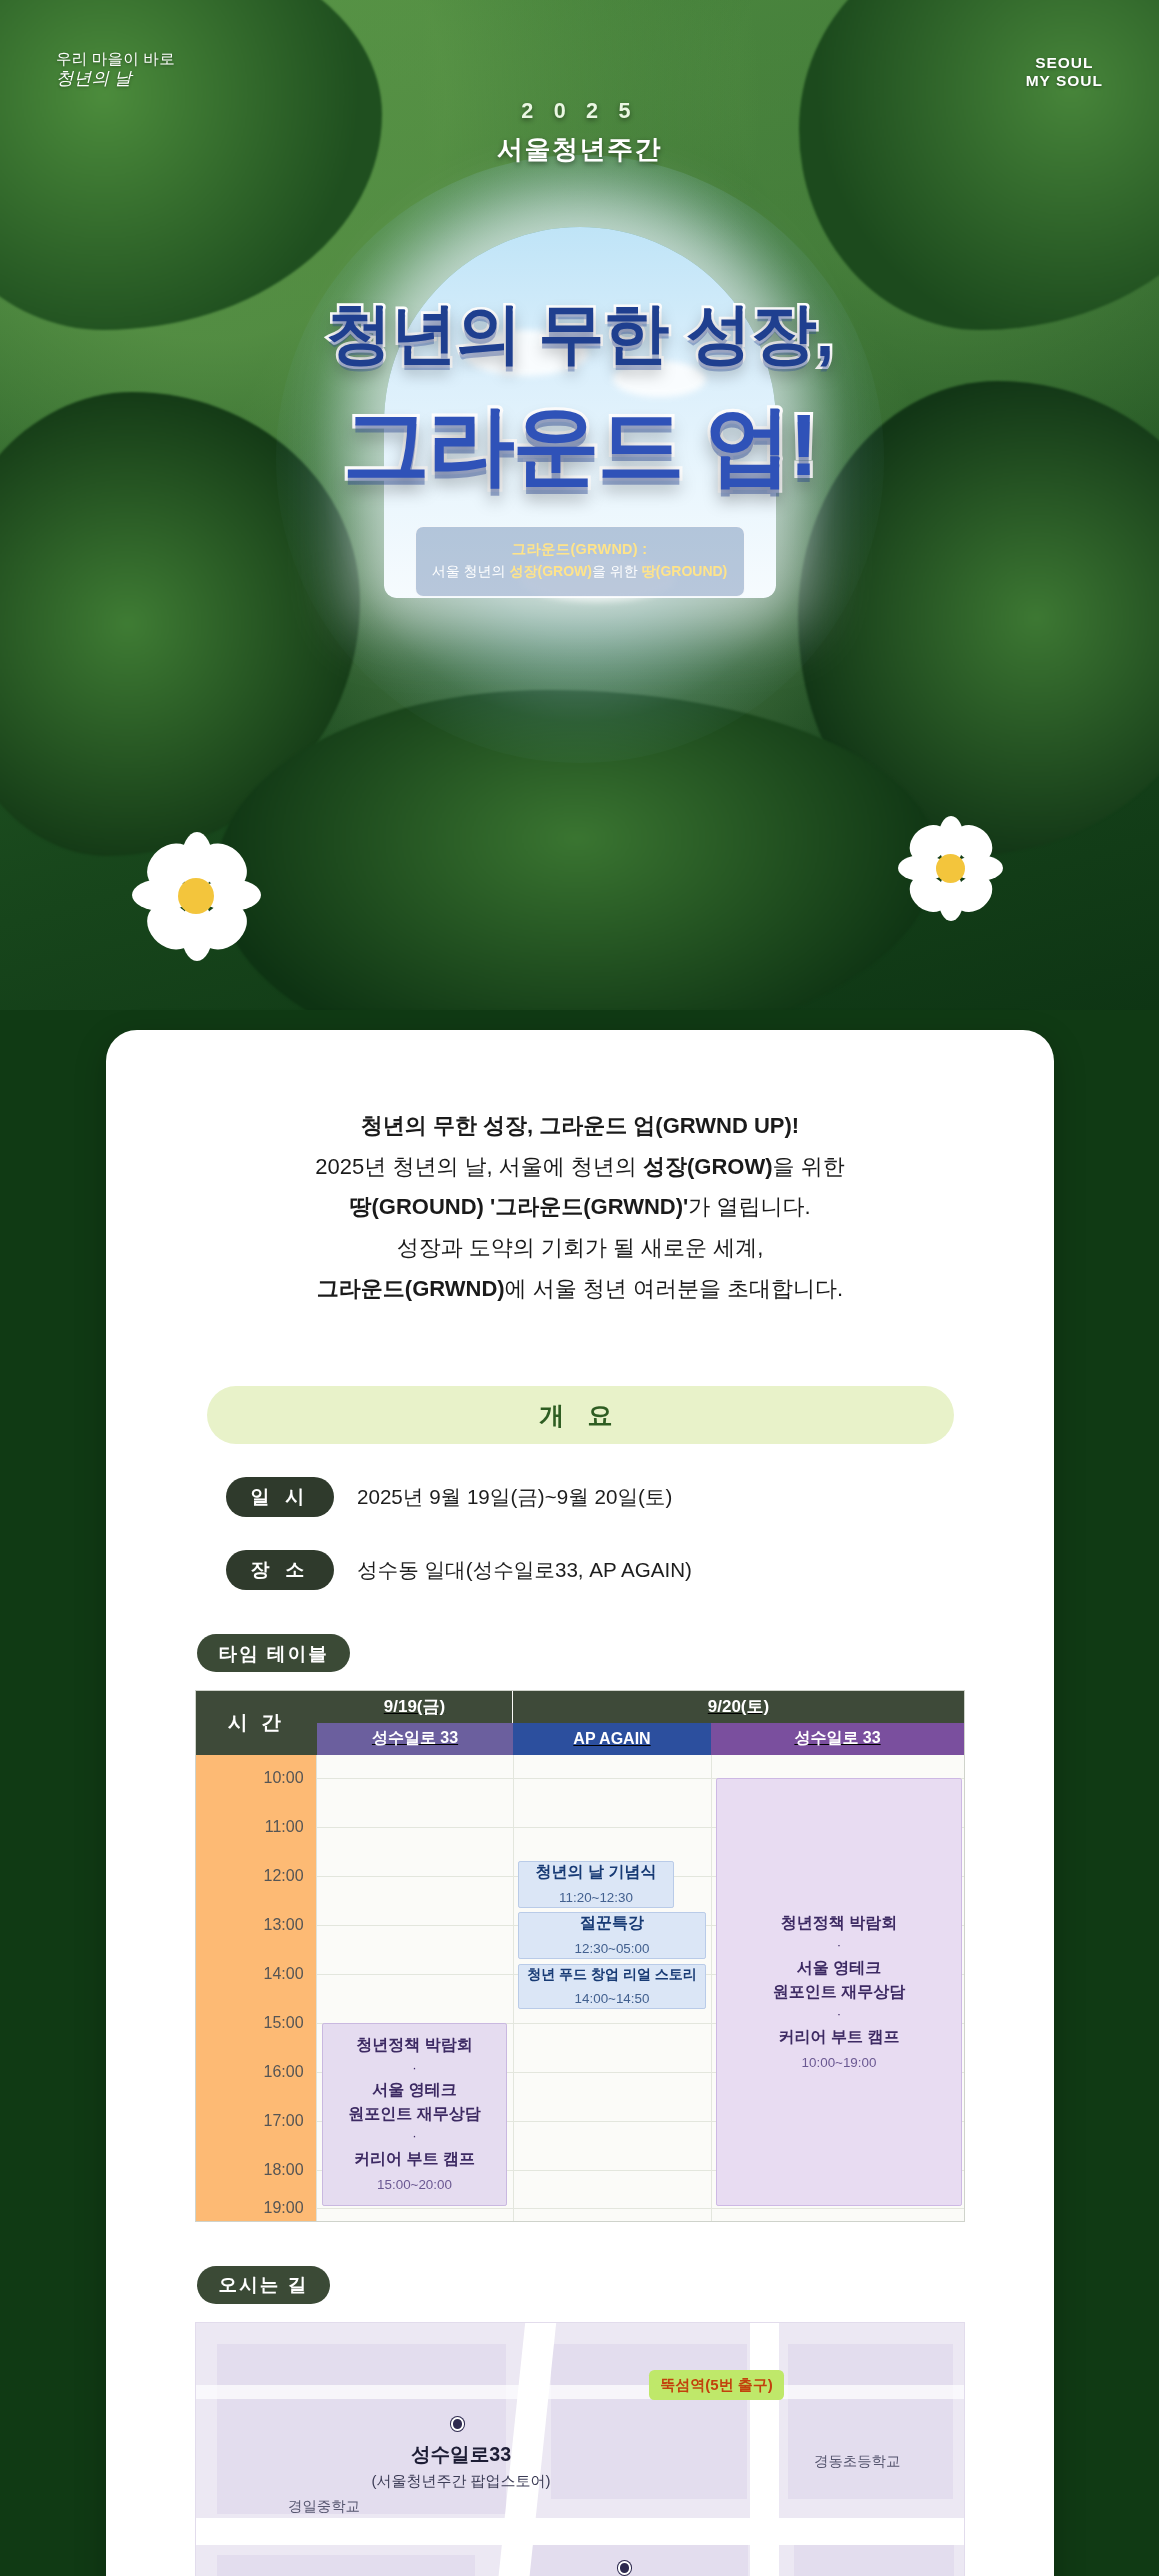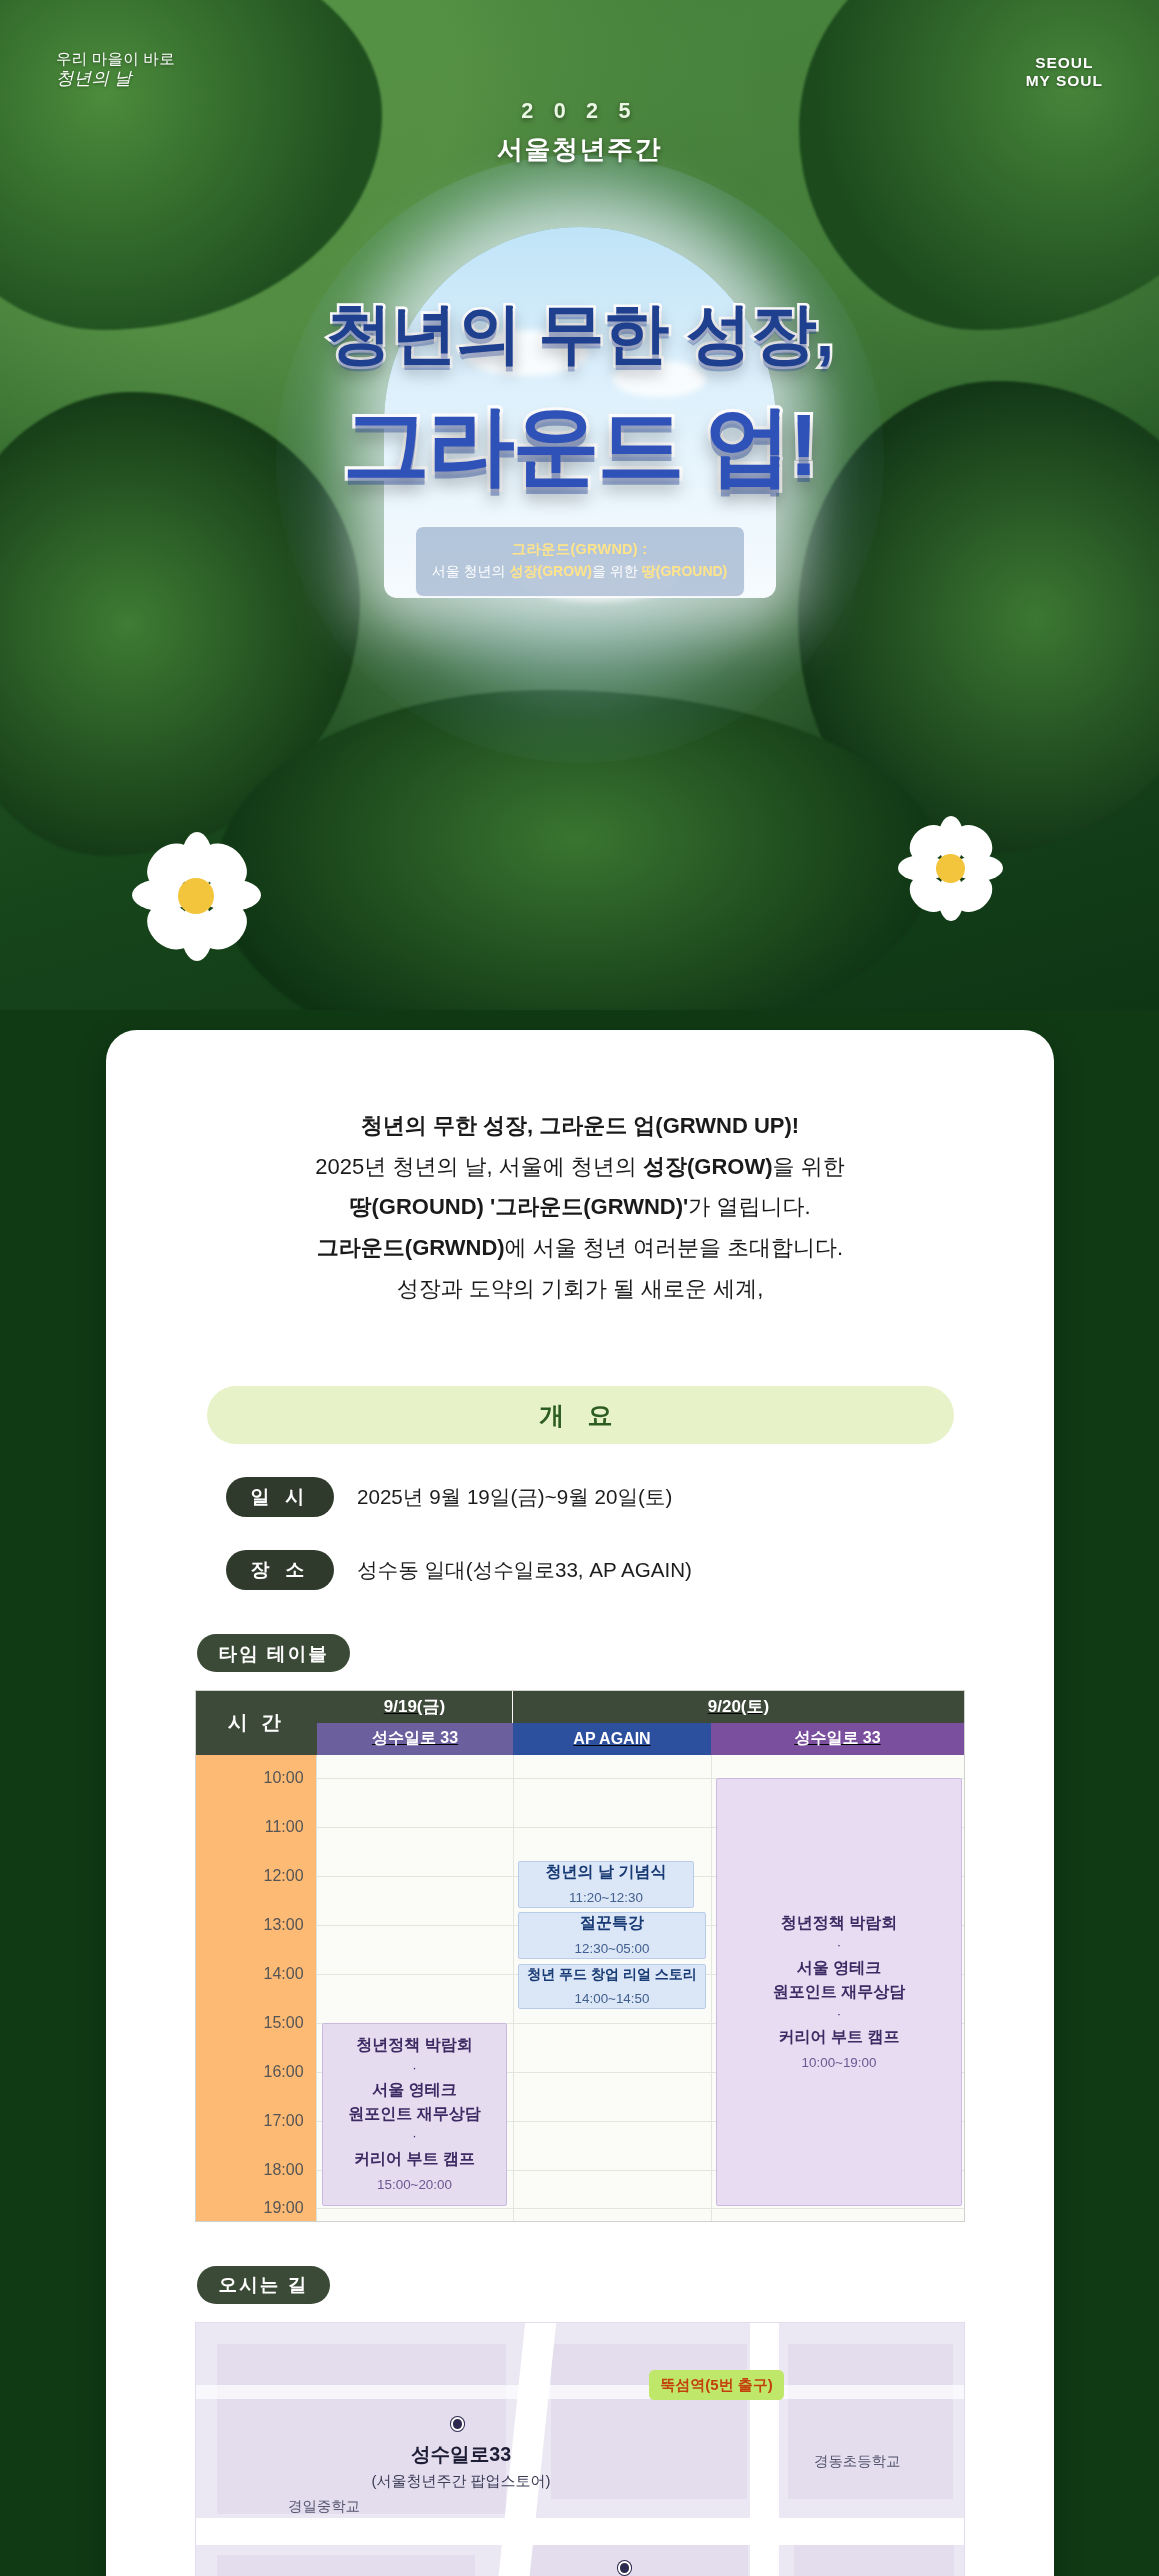--- a/index.html
+++ b/index.html
@@ -306,24 +306,24 @@
   <div class="card">
 
     <div class="intro">
       <div class="strong">청년의 무한 성장, 그라운드 업(GRWND UP)!</div>
       <div>
         <span>2025년 청년의 날, 서울에 청년의 </span><span class="strong">성장(GROW)</span><span>을 위한</span>
       </div>
       <div>
         <span class="strong">땅(GROUND)</span><span> </span><span class="strong">'그라운드(GRWND)'</span><span>가 열립니다.</span>
       </div>
+      <div>성장과 도약의 기회가 될 새로운 세계,</div>
       <div>
         <span class="strong">그라운드(GRWND)</span><span>에 서울 청년 여러분을 초대합니다.</span>
       </div>
-      <div>성장과 도약의 기회가 될 새로운 세계,</div>
     </div>
 
     <div class="section-pill">개 요</div>
 
     <div class="row-info">
       <div class="tag-dark">일 시</div>
       <div class="txt">2025년 9월 19일(금)~9월 20일(토)</div>
     </div>
 
     <div class="row-info">
@@ -380,21 +380,21 @@
         <div class="ev purple" style="left:126px; top:268px; width:185px; height:183px;">
           <div class="ev-t">청년정책 박람회</div>
           <div class="dot">·</div>
           <div class="ev-t">서울 영테크</div>
           <div class="ev-t">원포인트 재무상담</div>
           <div class="dot">·</div>
           <div class="ev-t">커리어 부트 캠프</div>
           <div class="ev-s">15:00~20:00</div>
         </div>
 
-        <div class="ev blue" style="left:322px; top:106px; width:176px; height:47px;">
+        <div class="ev blue" style="left:322px; top:106px; width:156px; height:47px;">
           <div class="ev-t">청년의 날 기념식</div>
           <div class="ev-s">11:20~12:30</div>
         </div>
         <div class="ev blue" style="left:322px; top:157px; width:188px; height:47px;">
           <div class="ev-t">절꾼특강</div>
           <div class="ev-s">12:30~05:00</div>
         </div>
         <div class="ev blue" style="left:322px; top:209px; width:188px; height:45px;">
           <div class="ev-t" style="font-size:14px;">청년 푸드 창업 리얼 스토리</div>
           <div class="ev-s">14:00~14:50</div>

